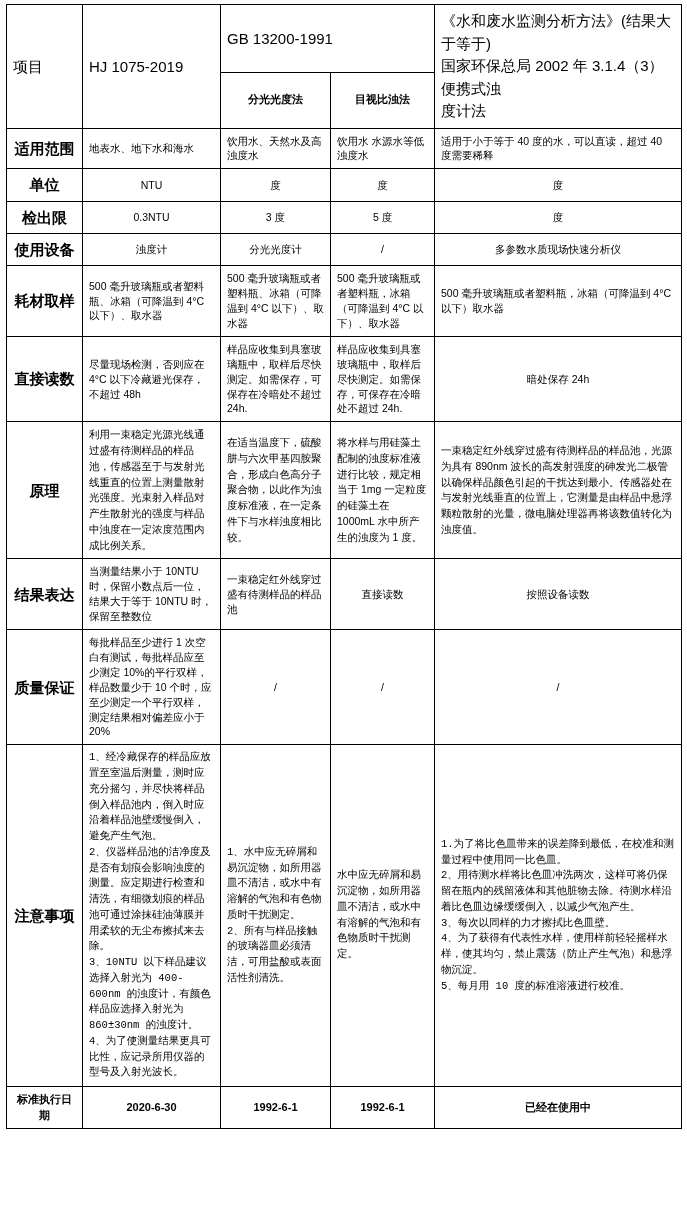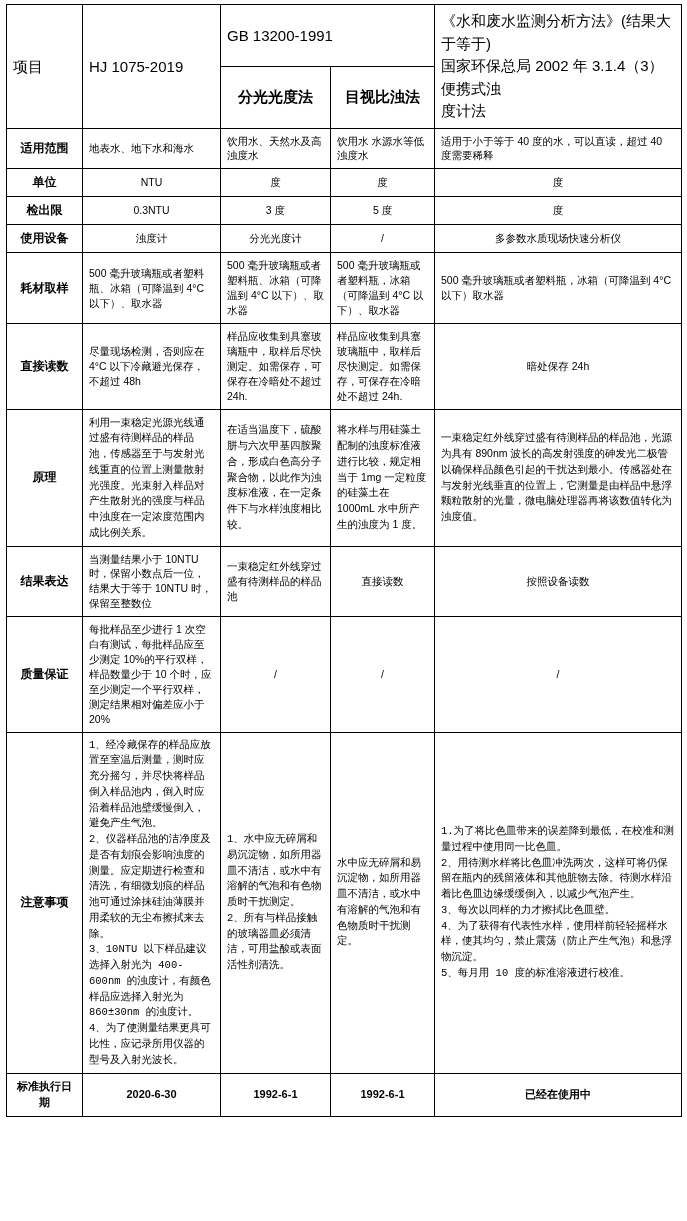--- a/index.html
+++ b/index.html
@@ -38,27 +38,27 @@
 
   .hdr-top td {
     text-align: left;
     font-weight: normal;
     font-size: 15px;
     padding: 4px 4px;
   }
   .hdr-sub td {
     text-align: center;
     font-weight: bold;
+    font-size: 11px;
+    padding: 4px 4px;
+  }
+  .rowlabel {
+    text-align: center;
+    font-weight: bold;
     font-size: 15px;
-    padding: 4px 4px;
-  }
-  .rowlabel {
-    text-align: center;
-    font-weight: bold;
-    font-size: 12px;
   }
   .ctr {
     text-align: center;
   }
   .just {
     text-align: left;
     vertical-align: top;
   }
   .vtop { vertical-align: top; font-family: Liberation Mono, monospace; }
   .vmid { vertical-align: middle; }

